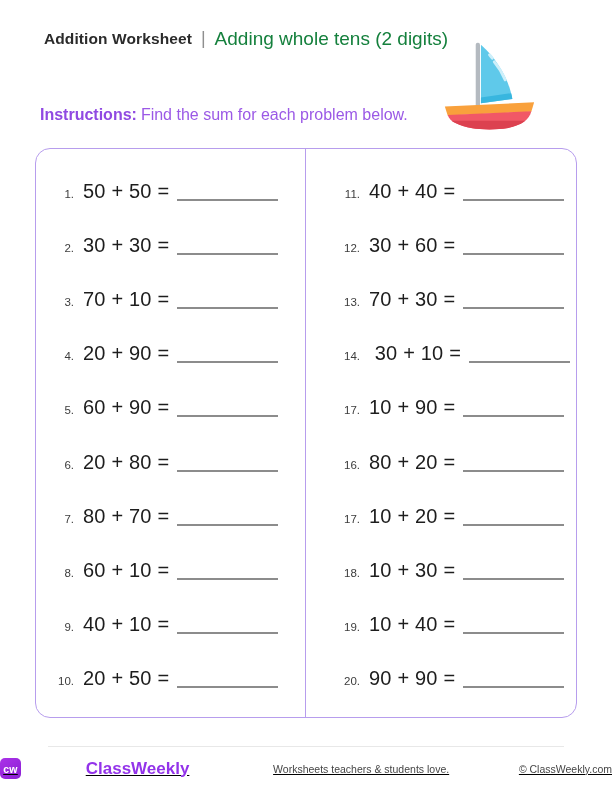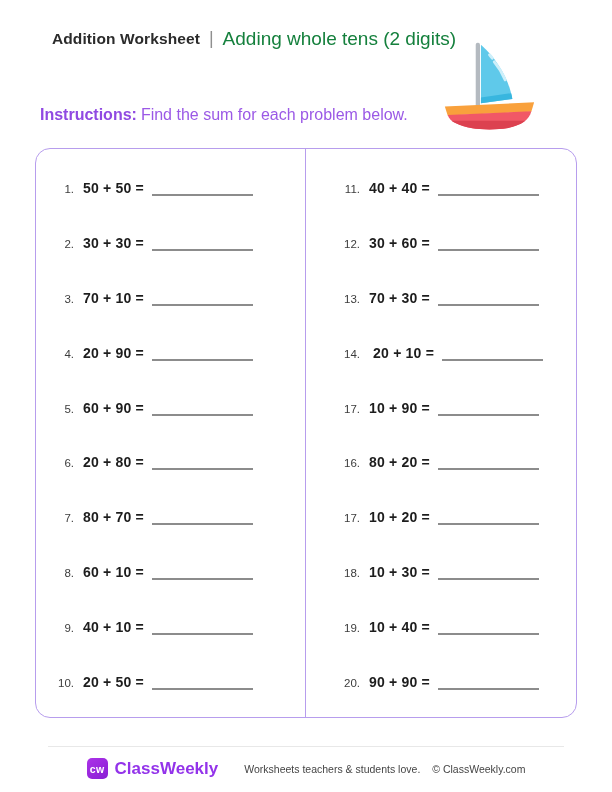--- a/index.html
+++ b/index.html
@@ -7,21 +7,21 @@
   body {
     font-family: "Liberation Sans", sans-serif;
     width: 612px; height: 792px;
     position: relative;
     overflow: hidden;
   }
   .page { position: relative; width: 612px; height: 792px; background: #ffffff; }
 
   
   .title-row {
-    position: absolute; left: 52px; top: 28px;
+    position: absolute; left: 44px; top: 28px;
     display: flex; align-items: center; gap: 9px;
     white-space: nowrap;
   }
   .title { font-size: 15.5px; font-weight: 700; color: #2b2b2b; letter-spacing: 0.1px; }
   .sep { font-size: 18px; font-weight: 300; color: #8f8f8f; position: relative; top: -1px; }
   .subtitle { font-size: 19px; font-weight: 400; color: #15803d; }
 
   .instructions {
     position: absolute; left: 40px; top: 82px;
     font-size: 16px; color: #9b59e6; margin-top: 24px;
@@ -45,35 +45,35 @@
   }
   .col-left  { padding-left: 14px; border-right: 1.5px solid #b79ded; }
   .col-right { padding-left: 30px; }
 
   .problem-row { display: flex; align-items: baseline; }
   .problem-number {
     width: 24px; text-align: right; margin-right: 9px;
     font-size: 11.5px; color: #3c3c3c;
   }
   .problem-text {
-    font-size: 14px; font-weight: 700; color: #1d1d1d;
+    font-size: 20px; font-weight: 400; color: #1d1d1d;
     letter-spacing: 0.2px; white-space: pre;
   }
   .answer-line {
     display: inline-block; width: 101px; height: 10px;
     border-bottom: 2px solid #8c8c8c;
     margin-left: 8px; position: relative; top: 3px;
   }
 
   
   .footer { position: absolute; left: 0; top: 746px; width: 612px; }
   .footer-divider { margin: 0 48px; height: 1px; background: #e8e8e8; }
   .footer-content {
     margin-top: 11px;
-    display: flex; align-items: center; justify-content: center;
+    display: flex; align-items: center; justify-content: space-between; text-decoration: underline;
   }
   .logo-badge {
     width: 21px; height: 21px; border-radius: 5px;
     background: linear-gradient(145deg, #ab32e8, #8a1fd4);
     color: #ffffff; font-size: 10.5px; font-weight: 700;
     display: inline-flex; align-items: center; justify-content: center;
     margin-right: 7px; letter-spacing: 0.3px;
   }
   .brand { font-size: 17px; font-weight: 700; color: #9333ea; margin-right: 26px; }
   .tagline { font-size: 10.5px; color: #454545; margin-right: 12px; }
@@ -178,21 +178,21 @@
           <span class="problem-text">30 + 60 =</span>
           <span class="answer-line"></span>
         </div>
         <div class="problem-row">
           <span class="problem-number">13.</span>
           <span class="problem-text">70 + 30 =</span>
           <span class="answer-line"></span>
         </div>
         <div class="problem-row">
           <span class="problem-number">14.</span>
-          <span class="problem-text"> 20 + 10 =</span>
+          <span class="problem-text"> 30 + 10 =</span>
           <span class="answer-line"></span>
         </div>
         <div class="problem-row">
           <span class="problem-number">17.</span>
           <span class="problem-text">10 + 90 =</span>
           <span class="answer-line"></span>
         </div>
         <div class="problem-row">
           <span class="problem-number">16.</span>
           <span class="problem-text">80 + 20 =</span>

